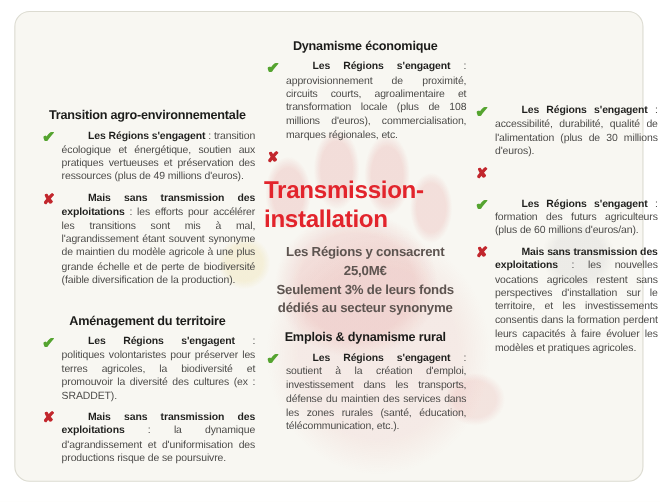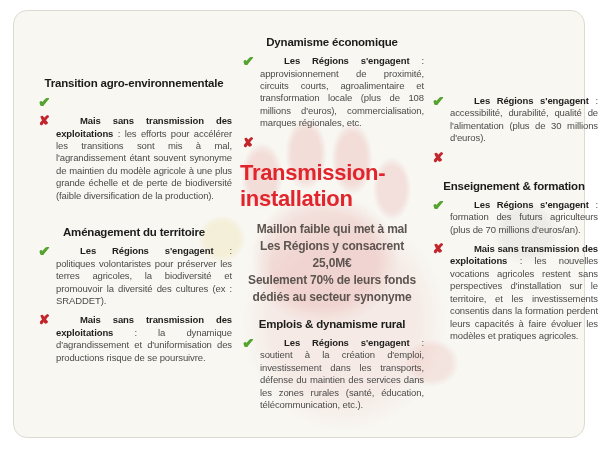--- a/index.html
+++ b/index.html
@@ -19,21 +19,21 @@
       radial-gradient(26px 46px at 292px 143px, rgba(214,88,88,.16) 0 55%, rgba(214,88,88,0) 80%),
       radial-gradient(26px 46px at 338px 148px, rgba(214,88,88,.16) 0 55%, rgba(214,88,88,0) 80%),
       radial-gradient(24px 40px at 378px 178px, rgba(214,88,88,.15) 0 55%, rgba(214,88,88,0) 80%),
       radial-gradient(95px 85px at 310px 248px, rgba(214,88,88,.15) 0 55%, rgba(214,88,88,0) 78%),
       radial-gradient(120px 130px at 330px 310px, rgba(214,88,88,.08) 0 60%, rgba(214,88,88,0) 85%),
       radial-gradient(34px 30px at 418px 352px, rgba(214,88,88,.12) 0 55%, rgba(214,88,88,0) 80%),
       radial-gradient(30px 30px at 208px 228px, rgba(226,198,80,.16) 0 55%, rgba(226,198,80,0) 80%),
       radial-gradient(42px 40px at 512px 222px, rgba(140,140,140,.10) 0 55%, rgba(140,140,140,0) 80%);
   }
   .col { position:absolute; }
-  .col-left   { left:22px;  top:54px; width:196px; }
+  .col-left   { left:22px;  top:76px; width:196px; }
   .col-center { left:226px; top:13px; width:184px; }
   .col-right  { left:416px; top:84px; width:168px; }
 
   .section-title {
     font-size:11.5px; font-weight:bold; color:#1c1c1a; text-align:center;
     line-height:1.15; margin:12px 0 6px 0; letter-spacing:-0.2px;
   }
   .section { margin:0; }
   .gap-left   { margin-top:24px; }
   .gap-right  { margin-top:16px; }
@@ -66,20 +66,21 @@
 
 <div class="stage">
   <div class="card">
     <div class="watermark"></div>
 
     <div class="col col-left">
       <div class="section">
         <h3 class="section-title">Transition agro-environnementale</h3>
         <div class="item">
           <span class="mark check">✔</span>
+          <p class="item-text"><b>Les Régions s'engagent</b><span> : transition écologique et énergétique, soutien aux pratiques vertueuses et préservation des ressources (plus de 49 millions d'euros).</span></p>
         </div>
         <div class="item">
           <span class="mark cross">✘</span>
           <p class="item-text"><b>Mais sans transmission des exploitations</b><span> : les efforts pour accélérer les transitions sont mis à mal, l'agrandissement étant souvent synonyme de maintien du modèle agricole à une plus grande échelle et de perte de biodiversité (faible diversification de la production).</span></p>
         </div>
       </div>
 
       <div class="section gap-left">
         <h3 class="section-title">Aménagement du territoire</h3>
         <div class="item">
@@ -100,23 +101,22 @@
           <span class="mark check">✔</span>
           <p class="item-text"><b>Les Régions s'engagent</b><span> : approvisionnement de proximité, circuits courts, agroalimentaire et transformation locale (plus de 108 millions d'euros), commercialisation, marques régionales, etc.</span></p>
         </div>
         <div class="item">
           <span class="mark cross">✘</span>
         </div>
       </div>
 
       <h2 class="highlight-title">Transmission-installation</h2>
       <div class="highlight-lines">
-        <div>Maillon faible qui met à mal</div>
         <div>Les Régions y consacrent 25,0M€</div>
-        <div>Seulement 70% de leurs fonds</div>
+        <div>Seulement 3% de leurs fonds</div>
         <div>dédiés au secteur synonyme</div>
       </div>
 
       <div class="section">
         <h3 class="section-title">Emplois &amp; dynamisme rural</h3>
         <div class="item">
           <span class="mark check">✔</span>
           <p class="item-text"><b>Les Régions s'engagent</b><span> : soutient à la création d'emploi, investissement dans les transports, défense du maintien des services dans les zones rurales (santé, éducation, télécommunication, etc.).</span></p>
         </div>
 
@@ -128,24 +128,23 @@
         <div class="item">
           <span class="mark check">✔</span>
           <p class="item-text"><b>Les Régions s'engagent</b><span> : accessibilité, durabilité, qualité de l'alimentation (plus de 30 millions d'euros).</span></p>
         </div>
         <div class="item">
           <span class="mark cross">✘</span>
         </div>
       </div>
 
       <div class="section gap-right">
-        <h3 class="section-title">Enseignement &amp; formation</h3>
         <div class="item">
           <span class="mark check">✔</span>
-          <p class="item-text"><b>Les Régions s'engagent</b><span> : formation des futurs agriculteurs (plus de 70 millions d'euros/an).</span></p>
+          <p class="item-text"><b>Les Régions s'engagent</b><span> : formation des futurs agriculteurs (plus de 60 millions d'euros/an).</span></p>
         </div>
         <div class="item">
           <span class="mark cross">✘</span>
           <p class="item-text"><b>Mais sans transmission des exploitations</b><span> : les nouvelles vocations agricoles restent sans perspectives d'installation sur le territoire, et les investissements consentis dans la formation perdent leurs capacités à faire évoluer les modèles et pratiques agricoles.</span></p>
         </div>
       </div>
     </div>
   </div>
 
   <div class="footer-source">Source des données chiffrées : « Les chiffres clés des Régions », Région de France, 2018.</div>

